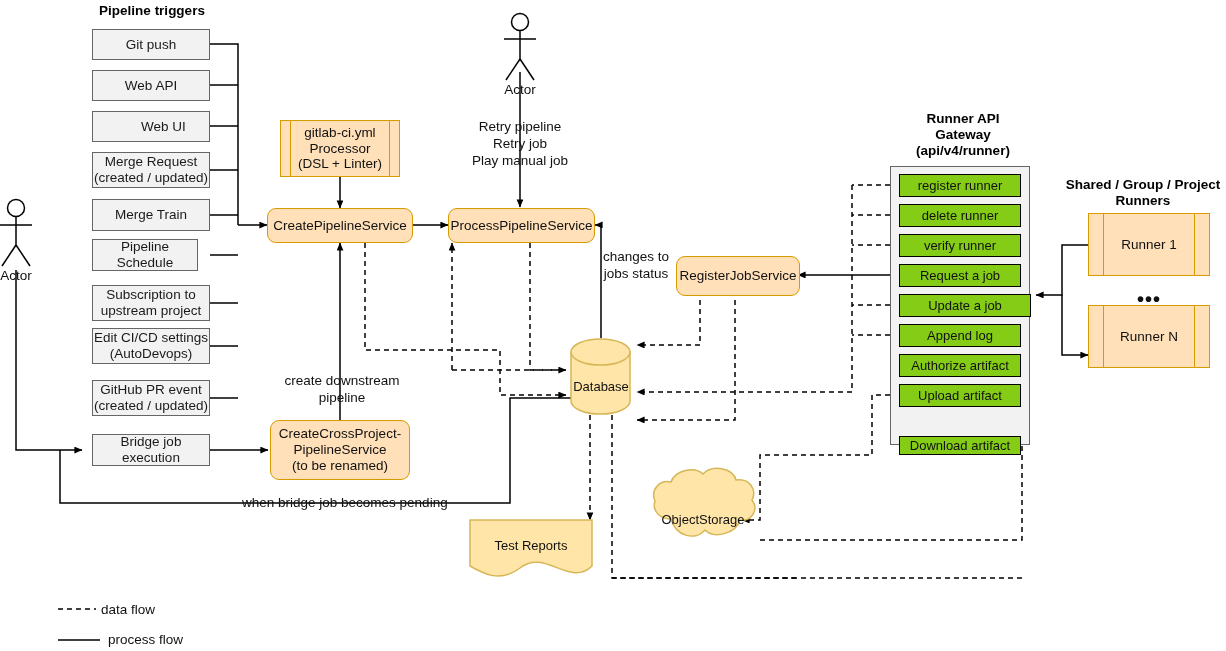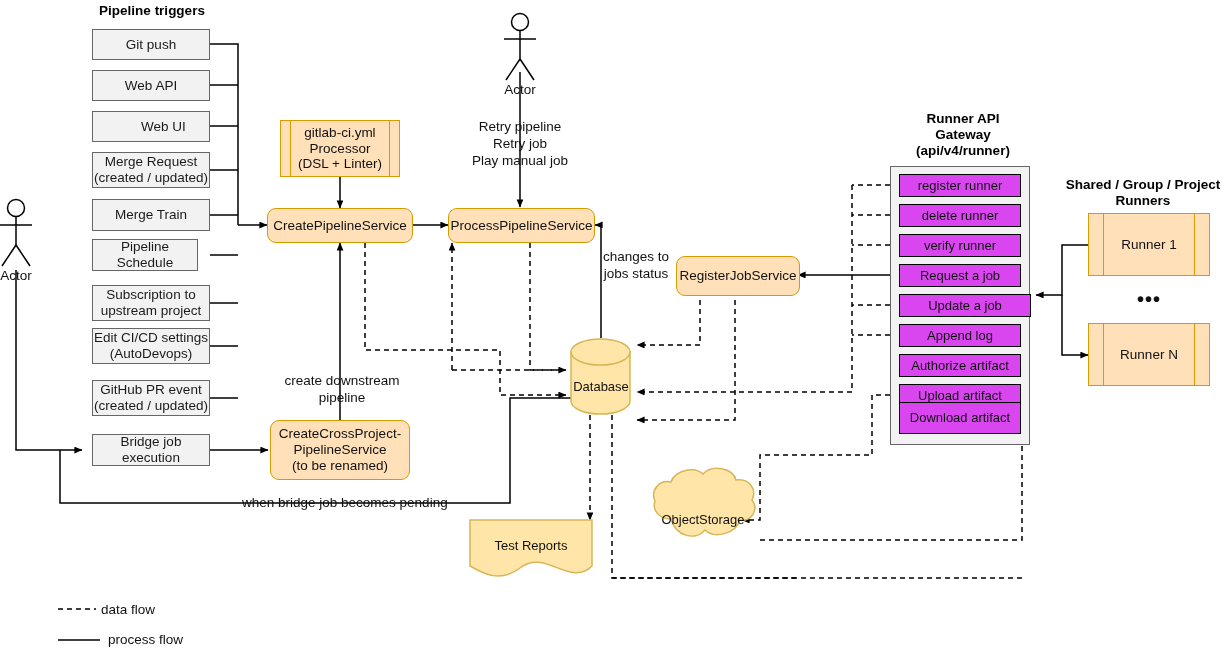--- a/index.html
+++ b/index.html
@@ -11,21 +11,21 @@
   .node{position:absolute;box-sizing:border-box;display:flex;align-items:center;
         justify-content:center;text-align:center;line-height:1.18;}
   .trigger{background:#f2f2f2;border:1px solid #666666;font-size:13.5px;color:#1a1a1a;}
   .svc{background:#ffe0b9;border:1.6px solid #d79b00;border-radius:9px;font-size:13.5px;color:#111;}
   .proc{background:#ffe0b9;border:1.6px solid #d79b00;font-size:13.5px;color:#111;}
   .proc::before,.proc::after{content:"";position:absolute;top:0;bottom:0;width:0;border-left:1.6px solid #d79b00;}
   .proc::before{left:9px;} .proc::after{right:9px;}
   .runner{background:#ffe0b9;border:1.6px solid #d79b00;font-size:13.5px;color:#111;}
   .runner::before,.runner::after{content:"";position:absolute;top:0;bottom:0;width:0;border-left:1.6px solid #d79b00;}
   .runner::before{left:14px;} .runner::after{right:14px;}
-  .api{background:#d946ef;border:1.4px solid #000;font-size:13px;color:#111;}
+  .api{background:#84cc16;border:1.4px solid #000;font-size:13px;color:#111;}
   .gwpanel{position:absolute;background:#f2f2f2;border:1.4px solid #666;box-sizing:border-box;}
 
   .ttl{position:absolute;font-weight:bold;font-size:13.5px;text-align:center;line-height:1.2;color:#000;}
   .lbl{position:absolute;font-size:13.5px;text-align:center;line-height:1.25;color:#111;}
   .lbl.l{text-align:left;}
   .cyl-txt{position:absolute;font-size:13px;text-align:center;color:#111;}
 </style>
 </head>
 <body>
 
@@ -248,28 +248,28 @@
   </div>
   <div class="node api" style="left:899px;top:324px;width:122px;height:23px;">
     <span>Append log</span>
   </div>
   <div class="node api" style="left:899px;top:354px;width:122px;height:23px;">
     <span>Authorize artifact</span>
   </div>
   <div class="node api" style="left:899px;top:384px;width:122px;height:23px;">
     <span>Upload artifact</span>
   </div>
-  <div class="node api" style="left:899px;top:402px;width:122px;height:32px;">
+  <div class="node api" style="left:899px;top:436px;width:122px;height:19px;">
     <span>Download artifact</span>
   </div>
 
   <div class="node runner" style="left:1088px;top:213px;width:122px;height:63px;">
     <span>Runner 1</span>
   </div>
   <div class="lbl" style="left:1119px;top:287px;width:60px;font-size:20px;font-weight:bold;letter-spacing:1px;">•••</div>
-  <div class="node runner" style="left:1088px;top:323px;width:122px;height:63px;">
+  <div class="node runner" style="left:1088px;top:305px;width:122px;height:63px;">
     <span>Runner N</span>
   </div>
 
   <div class="lbl l" style="left:101px;top:602px;width:120px;">data flow</div>
   <div class="lbl l" style="left:108px;top:632px;width:120px;">process flow</div>
 
 </div>
 
 </body></html>

